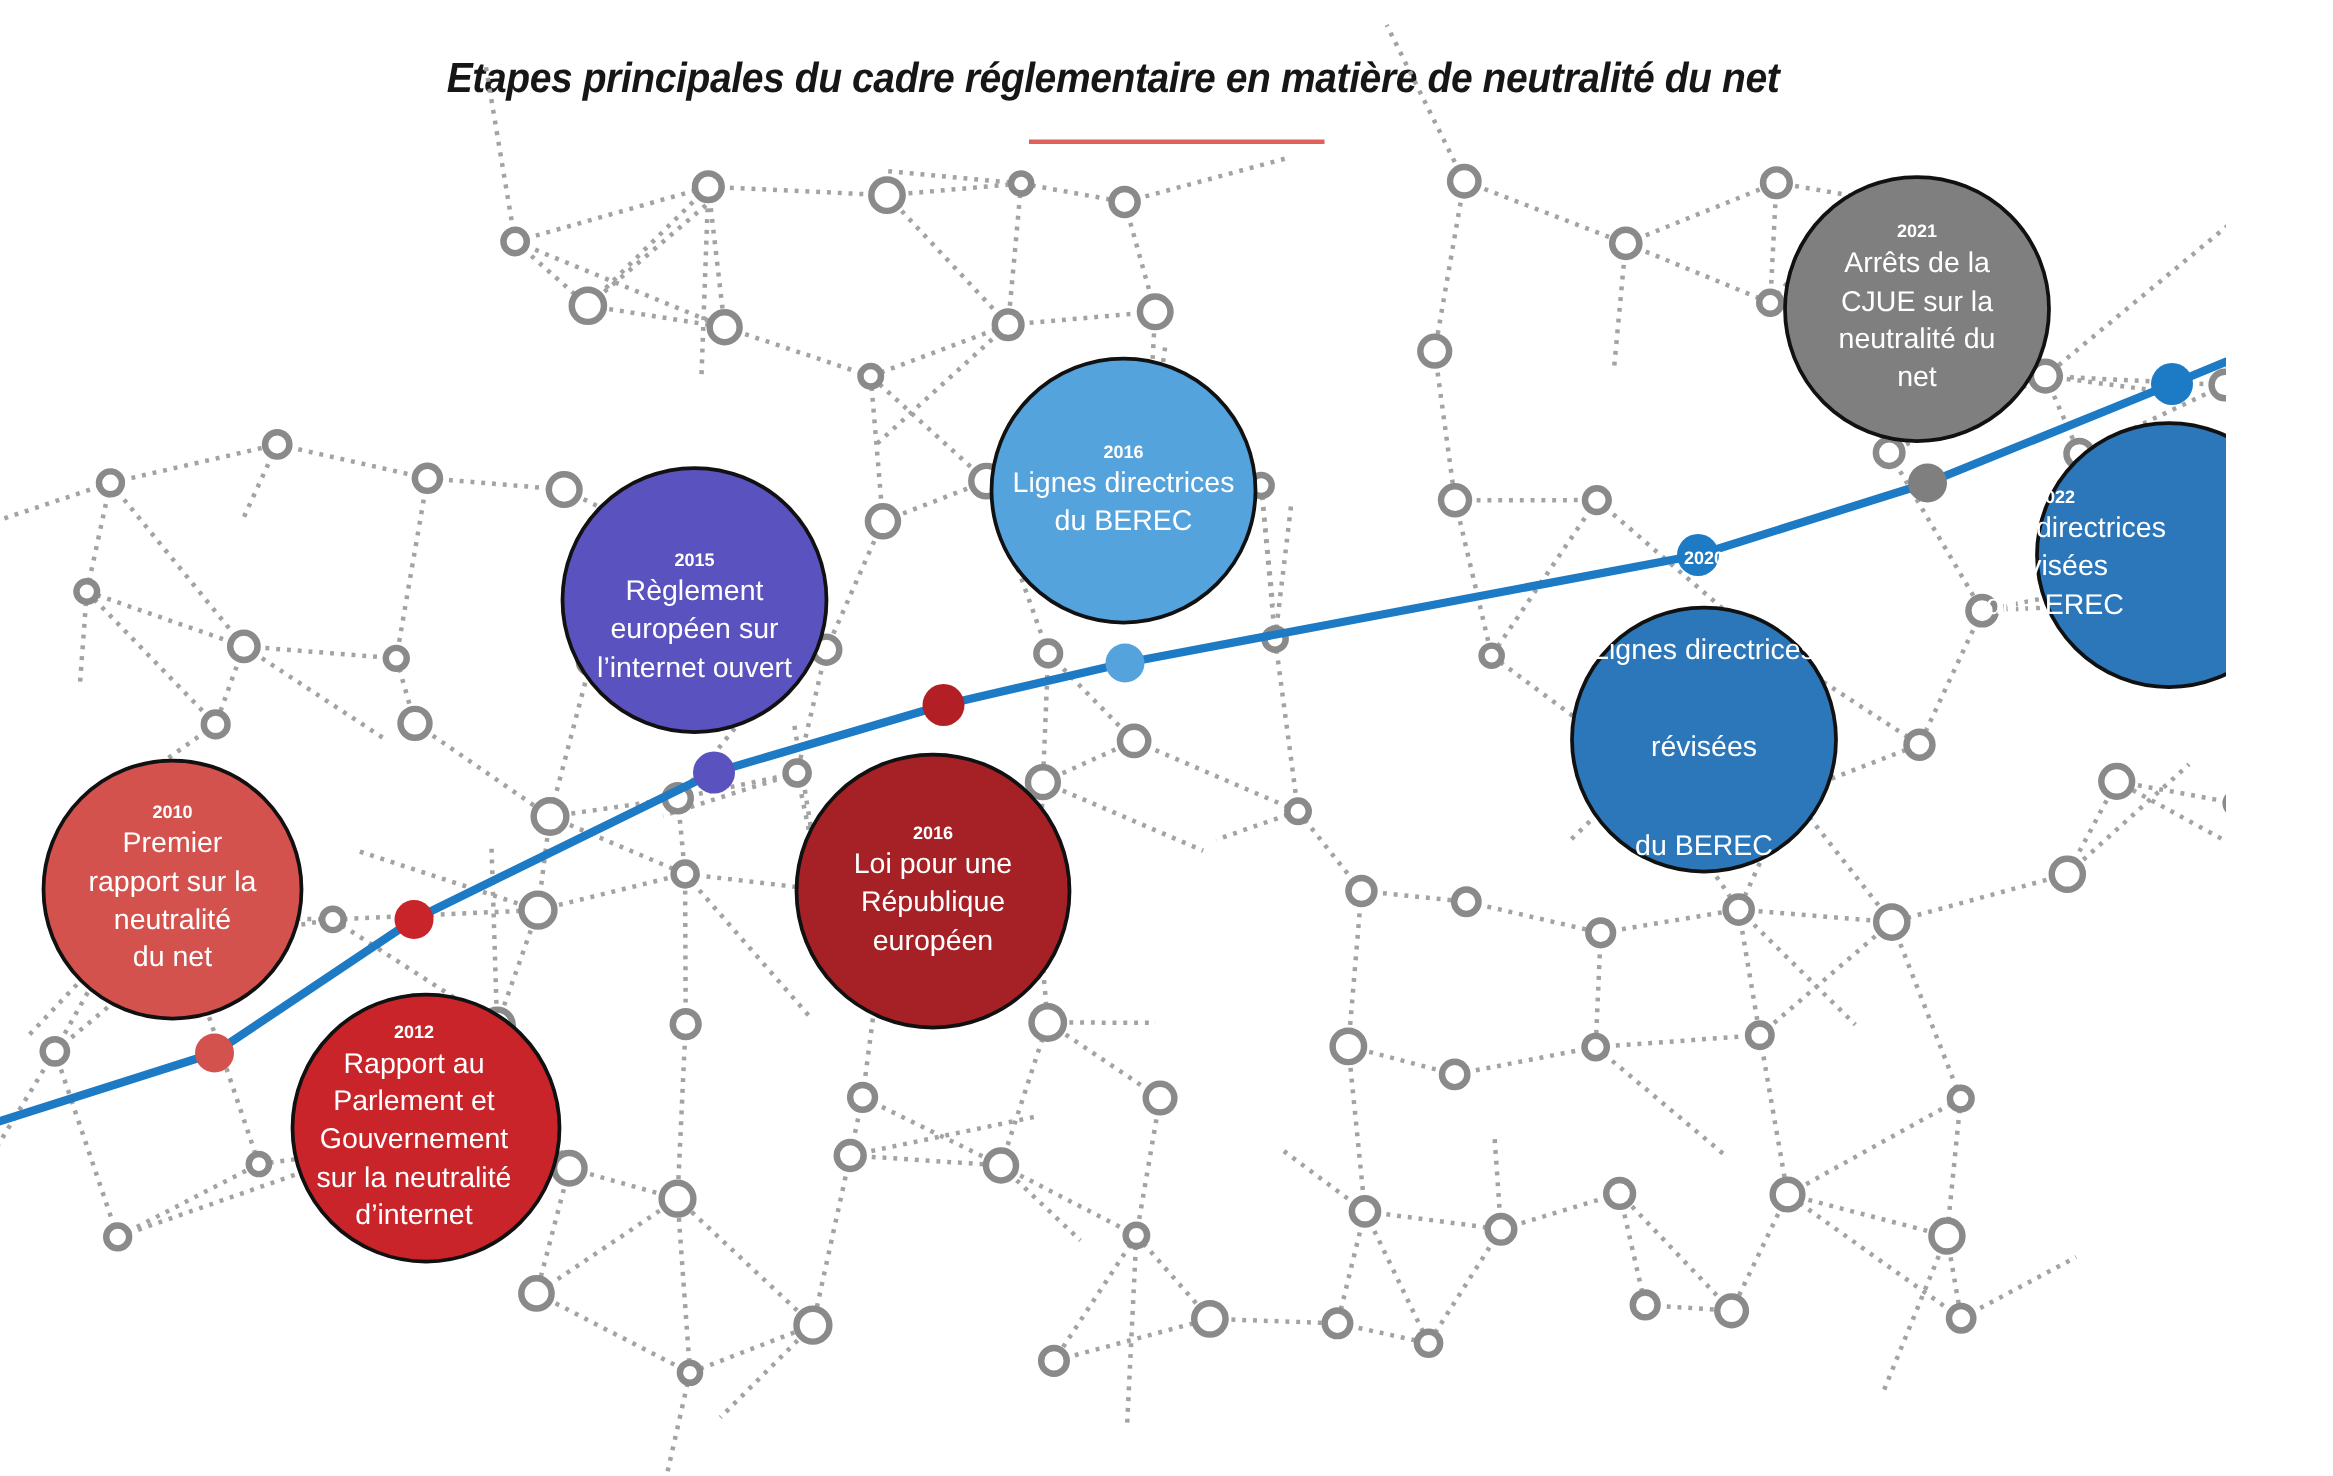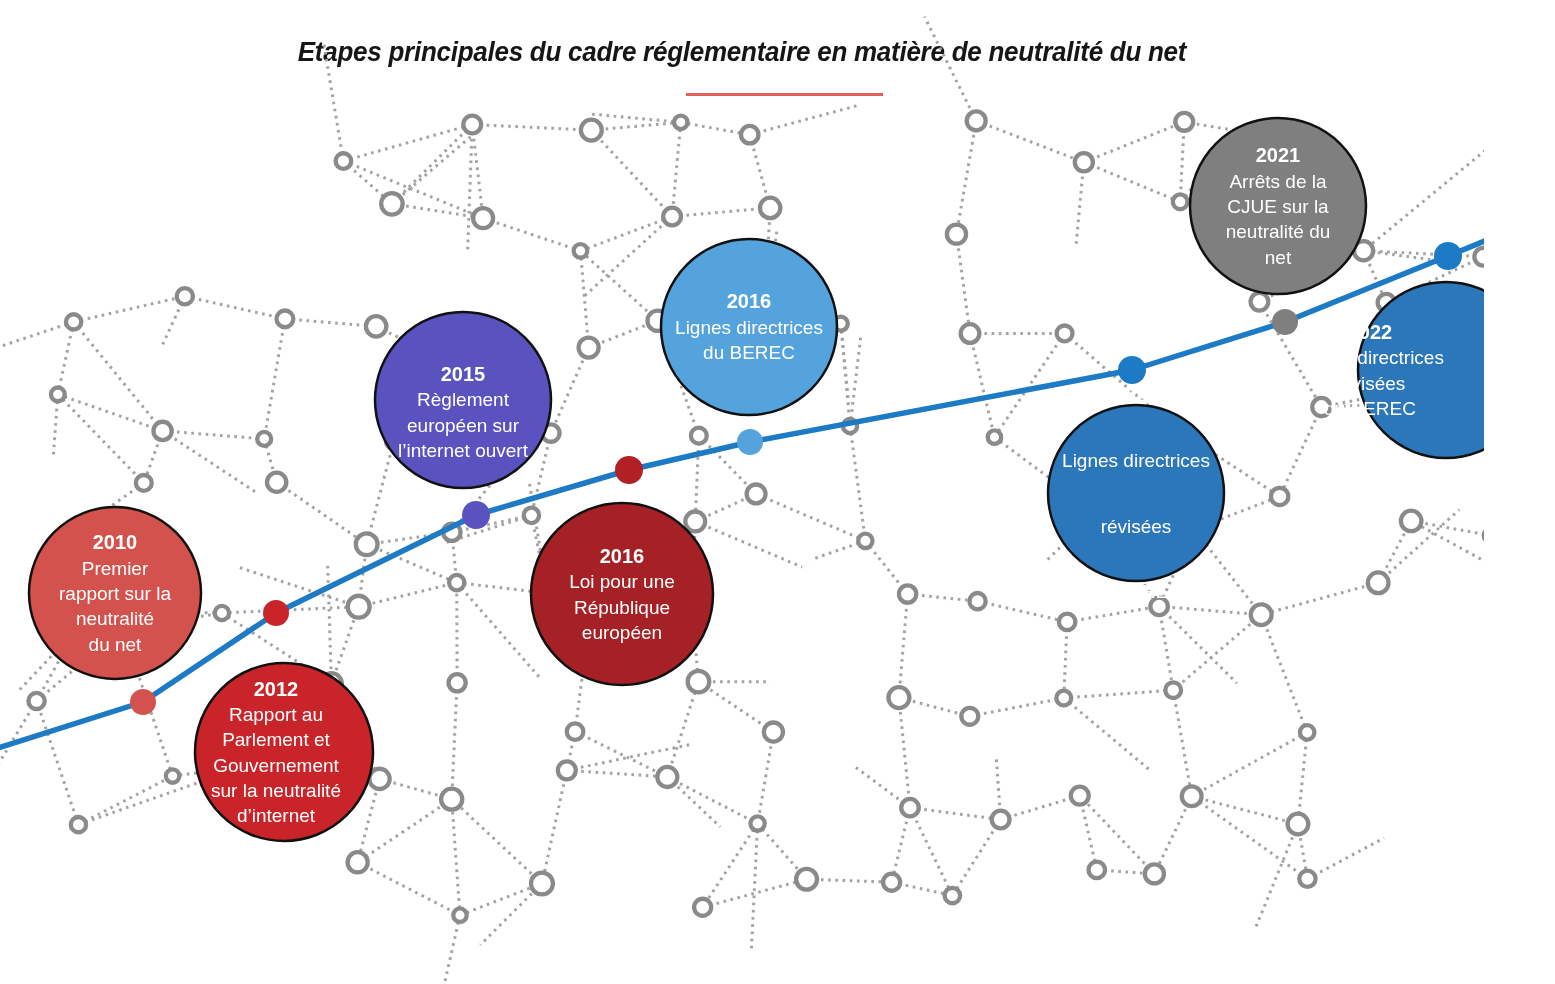--- a/index.html
+++ b/index.html
@@ -14,21 +14,21 @@
   }
   .title-underline{
     position:absolute;left:686px;top:93px;width:197px;height:3px;background:#e0615c;
   }
   #scene{position:absolute;left:0;top:0;width:1555px;height:984px;}
   #labels .bubble{
     position:absolute;border-radius:50%;display:flex;flex-direction:column;
     align-items:center;justify-content:center;color:#ffffff;text-align:center;
     font-size:19px;line-height:1.33;white-space:nowrap;box-sizing:border-box;padding:0 4px;
   }
-  #labels .year{font-weight:bold;font-size:20px;}
+  #labels .year{font-weight:bold;font-size:12px;}
 </style>
 </head>
 <body>
 
 <div class="canvas">
   <div class="title" style="color: rgb(22, 22, 22);">Etapes principales du cadre réglementaire en matière de neutralité du net</div>
   <div class="title-underline" style="background: rgb(224, 97, 92);"></div>
   <svg id="scene" xmlns="http://www.w3.org/2000/svg" viewBox="0 0 1555 984">
       <g>
         <line x1="343.4069442637265" y1="161.02027037739754" x2="391.9161072857678" y2="203.85357216000557" stroke="#A3A3A3" stroke-width="3" stroke-dasharray="2.6 4.6"></line>
@@ -405,21 +405,21 @@
         <div class="year">2016</div>
         <div class="line">Lignes directrices</div>
         <div class="line">du BEREC</div>
       </div>
       <div class="bubble" style="left: 531px; top: 503px; height: 182px; width: 182px;">
         <div class="year">2016</div>
         <div class="line">Loi pour une</div>
         <div class="line">République</div>
         <div class="line">européen</div>
       </div>
-      <div class="bubble" style="left: 1048px; top: 405px; height: 176px; width: 176px; gap: 40px;">
+      <div class="bubble" style="left: 1048px; top: 383px; height: 176px; width: 176px; gap: 40px;">
         <div class="year">2020</div>
         <div class="line">Lignes directrices</div>
         <div class="line">révisées</div>
         <div class="line">du BEREC</div>
       </div>
       <div class="bubble" style="left: 1190px; top: 118px; height: 176px; width: 176px;">
         <div class="year">2021</div>
         <div class="line">Arrêts de la</div>
         <div class="line">CJUE sur la</div>
         <div class="line">neutralité du</div>

